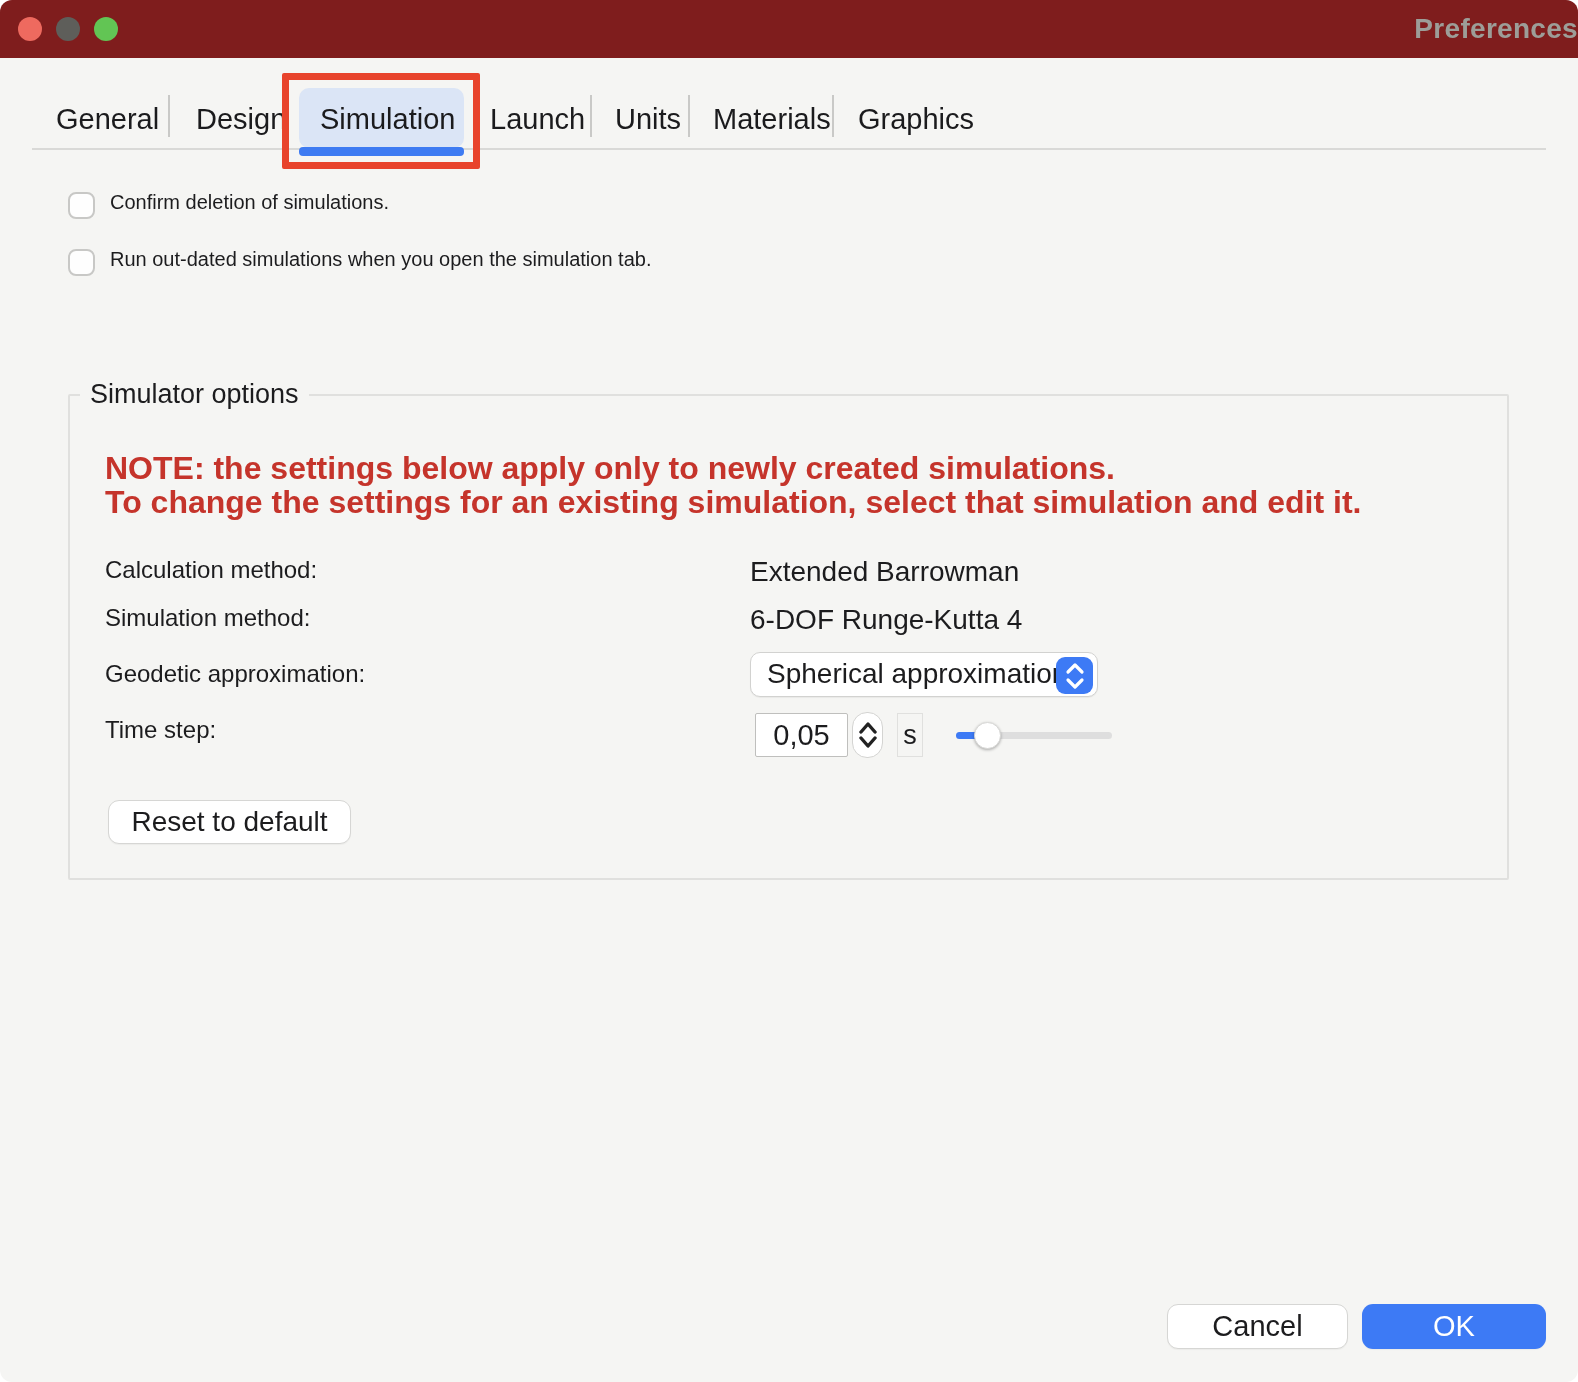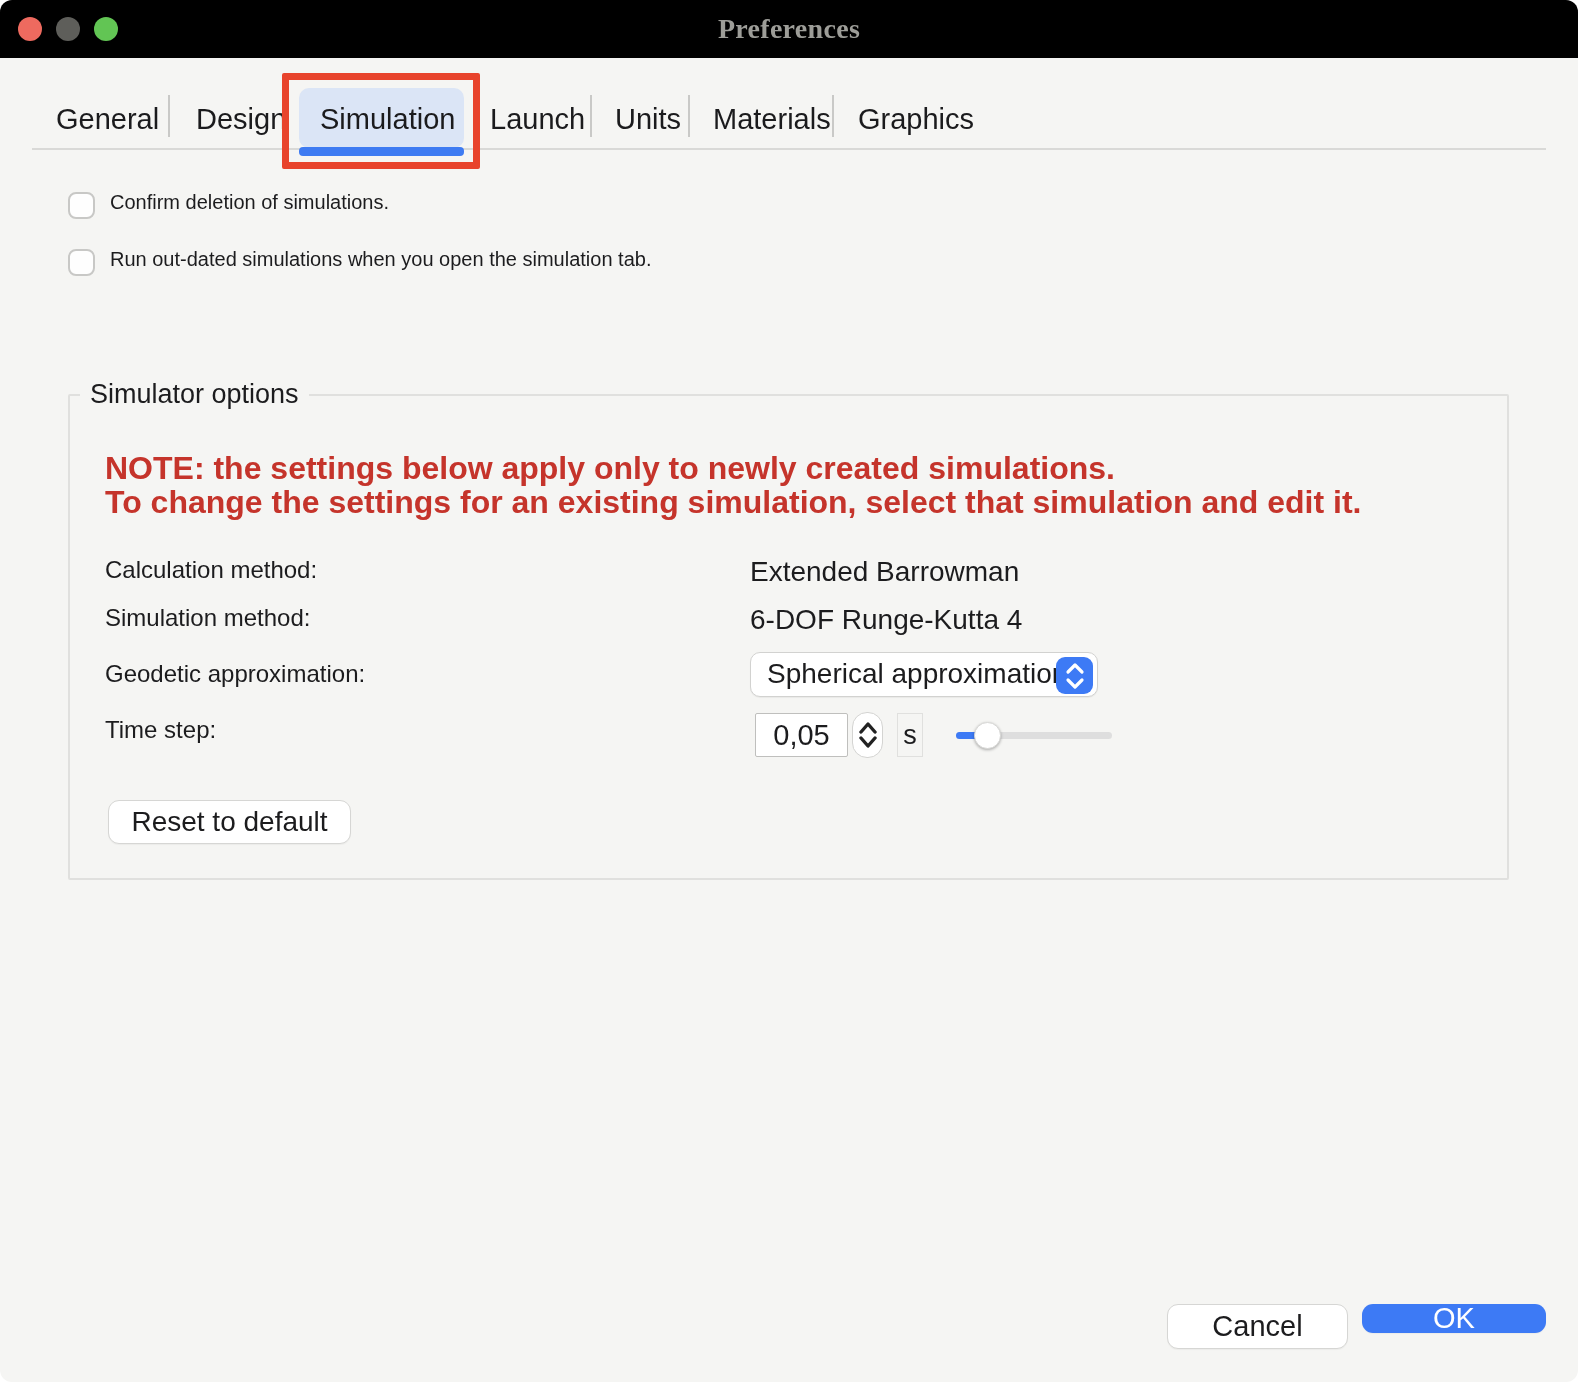--- a/index.html
+++ b/index.html
@@ -9,21 +9,21 @@
     font-family:"Liberation Sans", sans-serif;
     -webkit-font-smoothing:antialiased;
   }
   .window {
     position:absolute; left:0; top:0; width:1578px; height:1382px;
     background:#f5f5f3; border-radius:12px; overflow:hidden;
   }
   
   .titlebar {
     position:absolute; left:0; top:0; right:0; height:58px;
-    background:#000000; display:flex; align-items:center; justify-content:center;font-family:Liberation Serif, serif;
+    background:#7f1d1d; display:flex; align-items:center; justify-content:flex-end;
   }
   .titlebar .title {
     color:#9d9d98; font-size:28px; font-weight:bold; letter-spacing:0.3px;
   }
   .lights { position:absolute; left:18px; top:17px; display:flex; gap:14px; }
   .light { width:24px; height:24px; border-radius:50%; }
   .light.red   { background:#ee6a5f; }
   .light.gray  { background:#5e5e5a; }
   .light.green { background:#62c554; }
 
@@ -136,21 +136,21 @@
   .btn {
     position:absolute; box-sizing:border-box; border-radius:11px;
     display:flex; align-items:center; justify-content:center;
     font-size:28px; color:#1c1c1e; cursor:default;
     background:#ffffff; border:1.5px solid #d6d6d4;
     box-shadow:0 1px 1px rgba(0,0,0,0.04);
   }
   #reset-btn  { left:108px;  top:800px;  width:243px; height:44px; }
   #cancel-btn { left:1167px; top:1304px; width:181px; height:45px; font-size:29px; }
   #ok-btn {
-    left:1362px; top:1304px; width:184px; height:29px; font-size:29px;
+    left:1362px; top:1304px; width:184px; height:45px; font-size:29px;
     background:#3d7af5; border:none; color:#ffffff;
   }
 </style>
 </head>
 <body>
 
 <div class="window">
 
   <div class="titlebar">
     <div class="lights">

